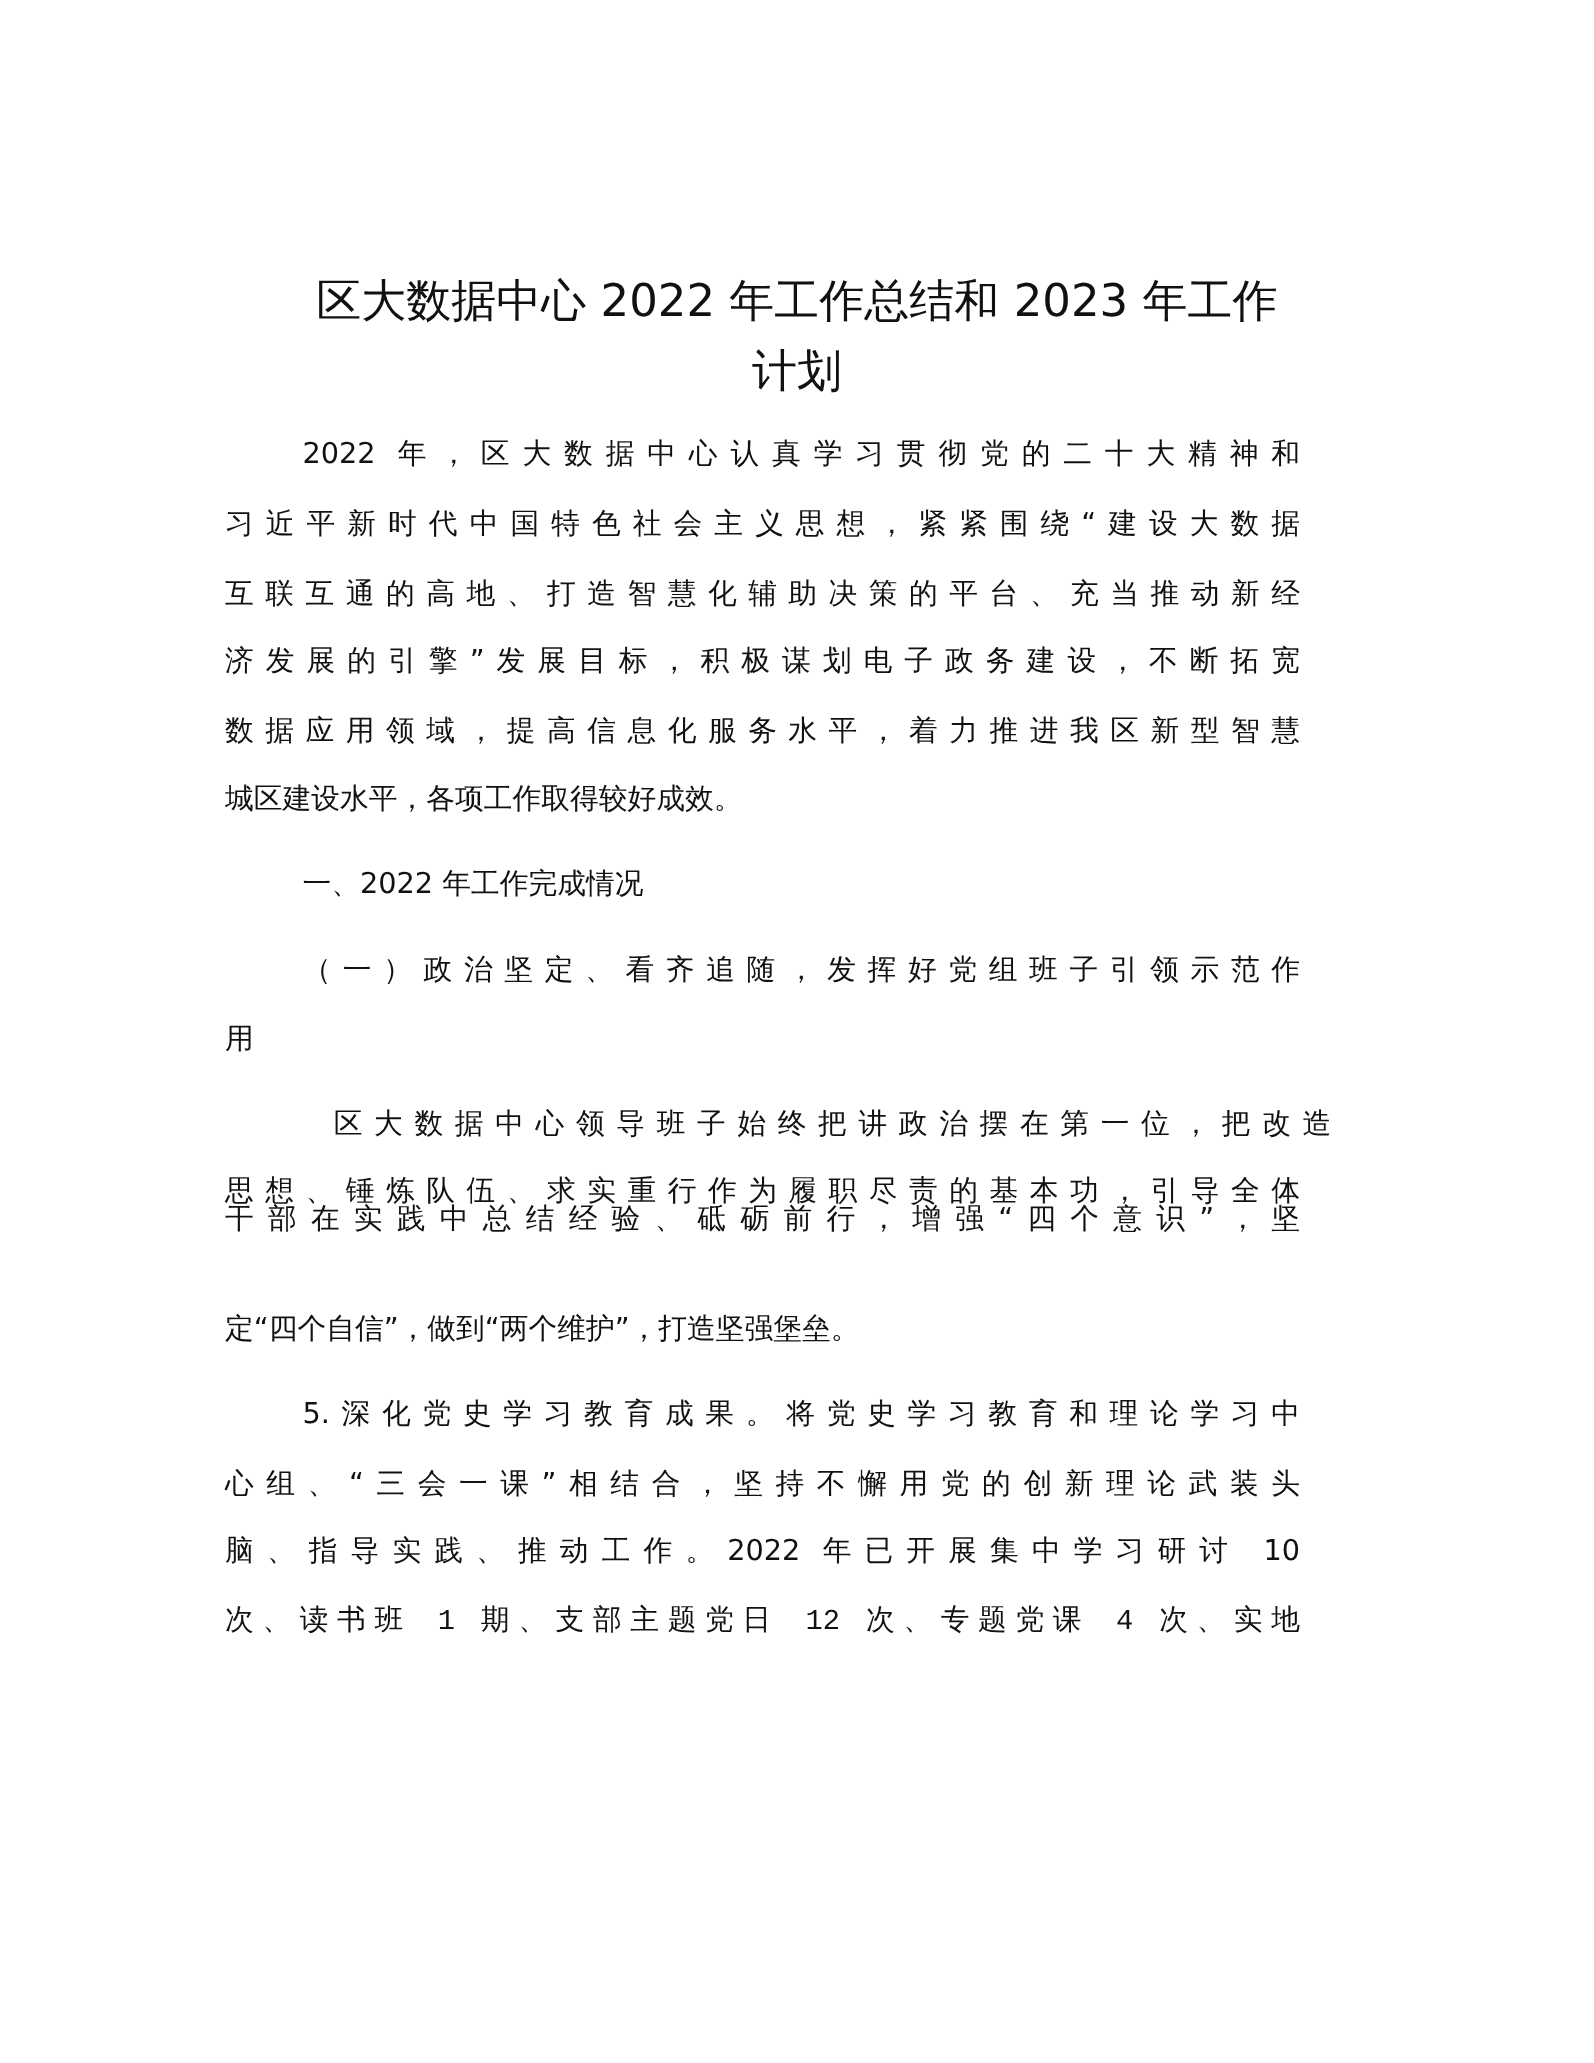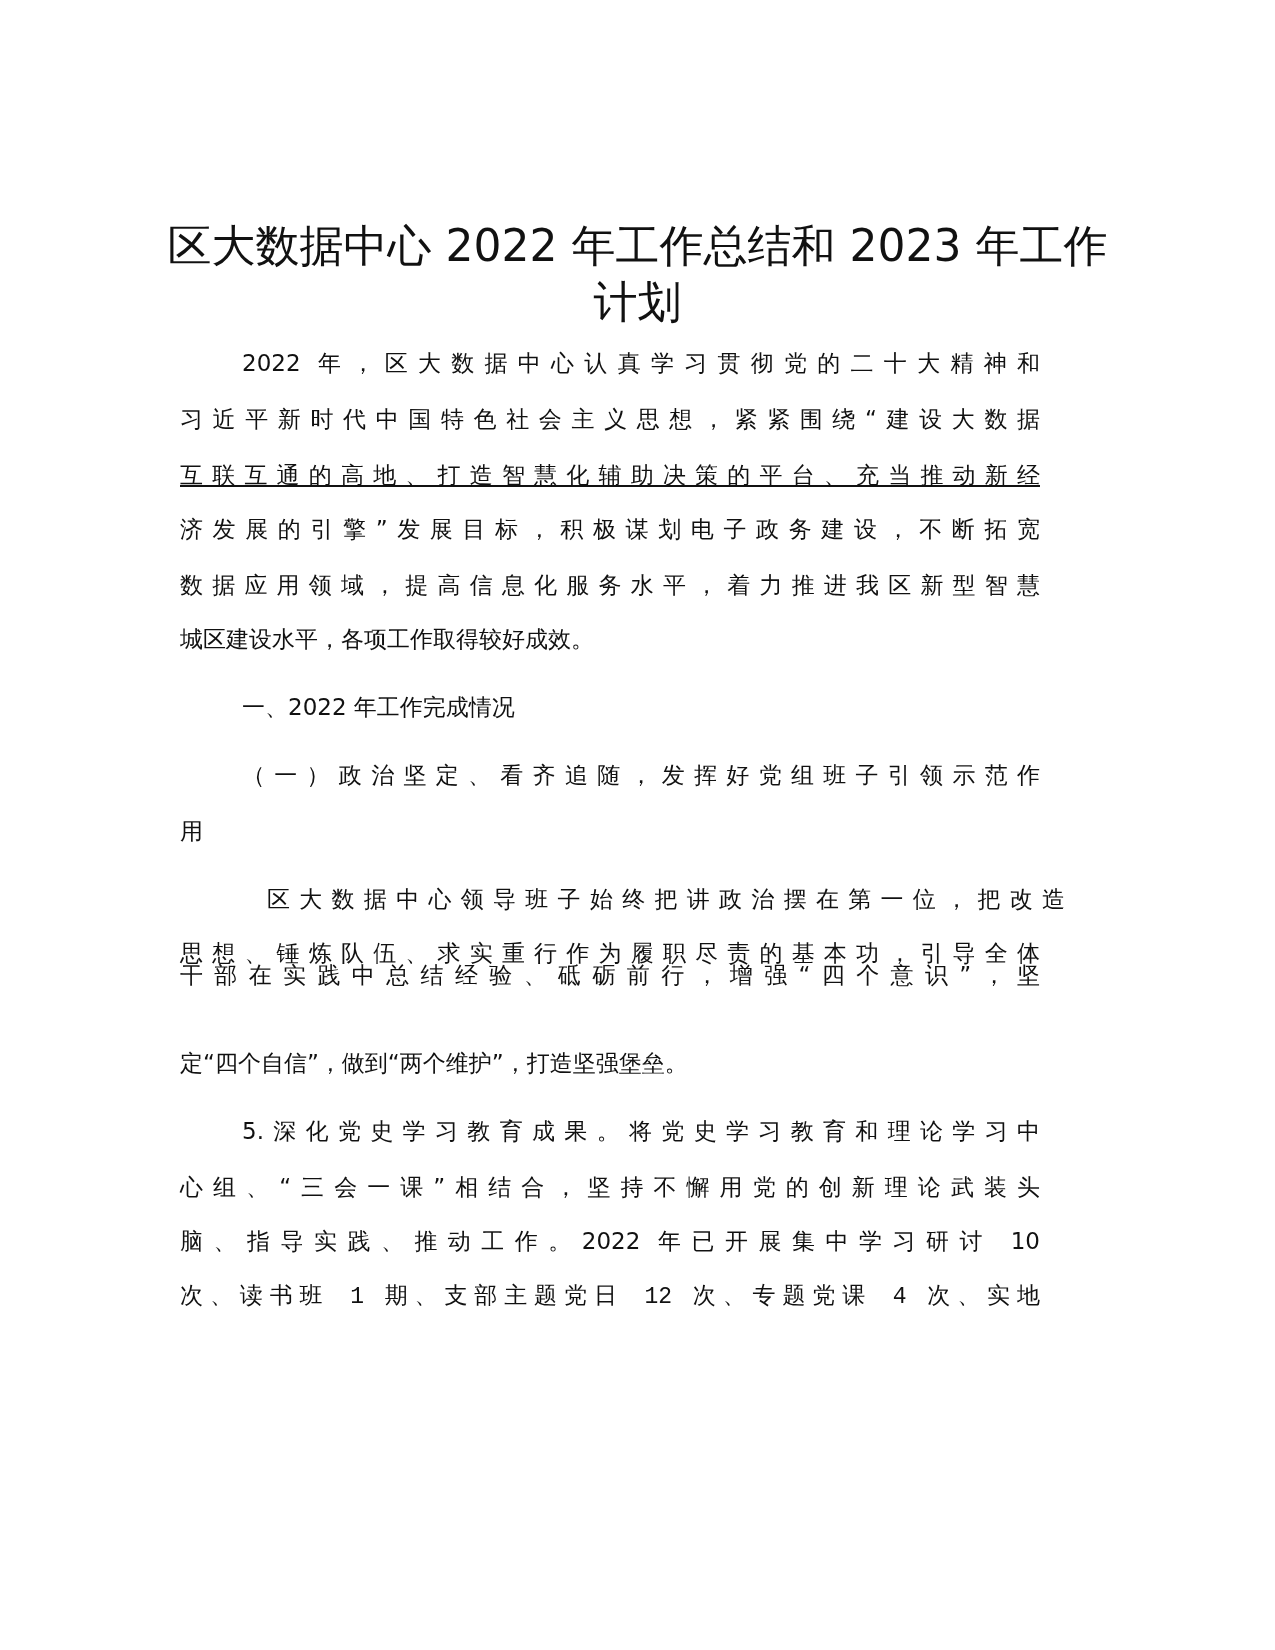--- a/index.html
+++ b/index.html
@@ -20,21 +20,21 @@
       left: 0; top: 0;
       width: 1275px;
       height: 1650px;
       background: #ffffff;
     }
     .title-line {
       position: absolute;
       left: 0;
       width: 1275px;
       text-align: center;
-      font-size: 44px;
+      font-size: 36px;
       line-height: 1;
       white-space: nowrap;
       letter-spacing: 0px;
     }
     .line {
       position: absolute;
       left: 180px;
       width: 860px;
       font-size: 23px;
       line-height: 1;
@@ -53,21 +53,21 @@
 </head>
 <body>
 
 <div class="page">
 
   <div class="title-line" style="top:224px;">区大数据中心 2022 年工作总结和 2023 年工作</div>
   <div class="title-line" style="top:280px;">计划</div>
 
   <div class="line indent" style="top:352px;">2022 年，区大数据中心认真学习贯彻党的二十大精神和</div>
   <div class="line" style="top:408px;">习近平新时代中国特色社会主义思想，紧紧围绕“建设大数据</div>
-  <div class="line" style="top:464px;text-decoration:underline;">互联互通的高地、打造智慧化辅助决策的平台、充当推动新经</div>
+  <div class="line" style="top:464px;">互联互通的高地、打造智慧化辅助决策的平台、充当推动新经</div>
   <div class="line" style="top:518px;">济发展的引擎”发展目标，积极谋划电子政务建设，不断拓宽</div>
   <div class="line" style="top:574px;">数据应用领域，提高信息化服务水平，着力推进我区新型智慧</div>
   <div class="line last" style="top:628px;">城区建设水平，各项工作取得较好成效。</div>
 
   <div class="line indent last" style="top:696px;">一、2022 年工作完成情况</div>
 
   <div class="line indent" style="top:766px;font-family:Liberation Mono, monospace;">（一）政治坚定、看齐追随，发挥好党组班子引领示范作</div>
   <div class="line last" style="top:820px;">用</div>
 
   <div class="line indent" style="top:888px;margin-left:25px;">区大数据中心领导班子始终把讲政治摆在第一位，把改造</div>

